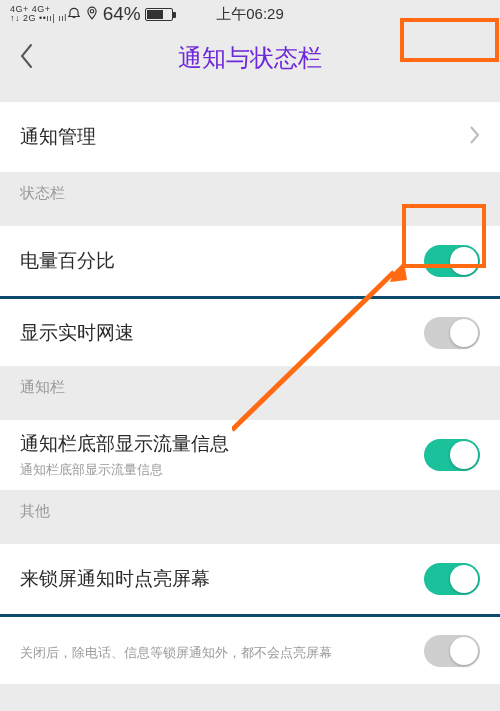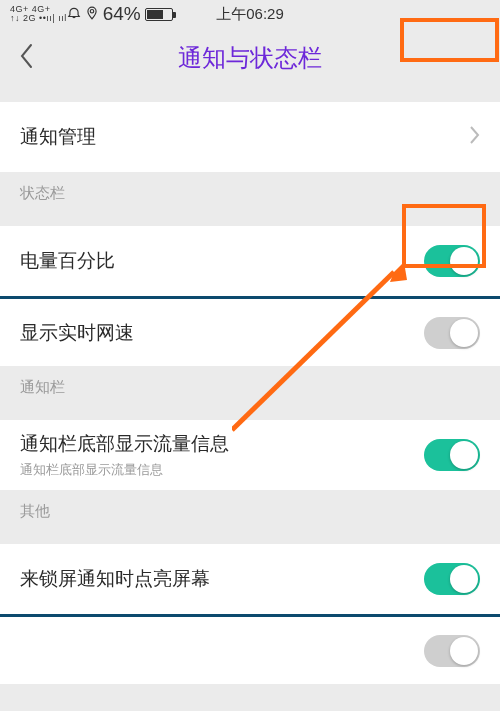--- a/index.html
+++ b/index.html
@@ -164,20 +164,21 @@
   <div class="row">
     <div class="row-text">
         <div class="row-label">来锁屏通知时点亮屏幕</div>
       </div>
     <div class="toggle on">
         <div class="knob"></div>
       </div>
   </div>
   <div class="row row-tall">
     <div class="row-text">
+      <div class="row-sub">关闭后，除电话、信息等锁屏通知外，都不会点亮屏幕</div>
     </div>
     <div class="toggle off">
         <div class="knob"></div>
       </div>
   </div>
 </div>
 
 <div class="annot-box1"></div>
 <div class="annot-box2"></div>
 <svg class="annot-arrow" width="190" height="180">

